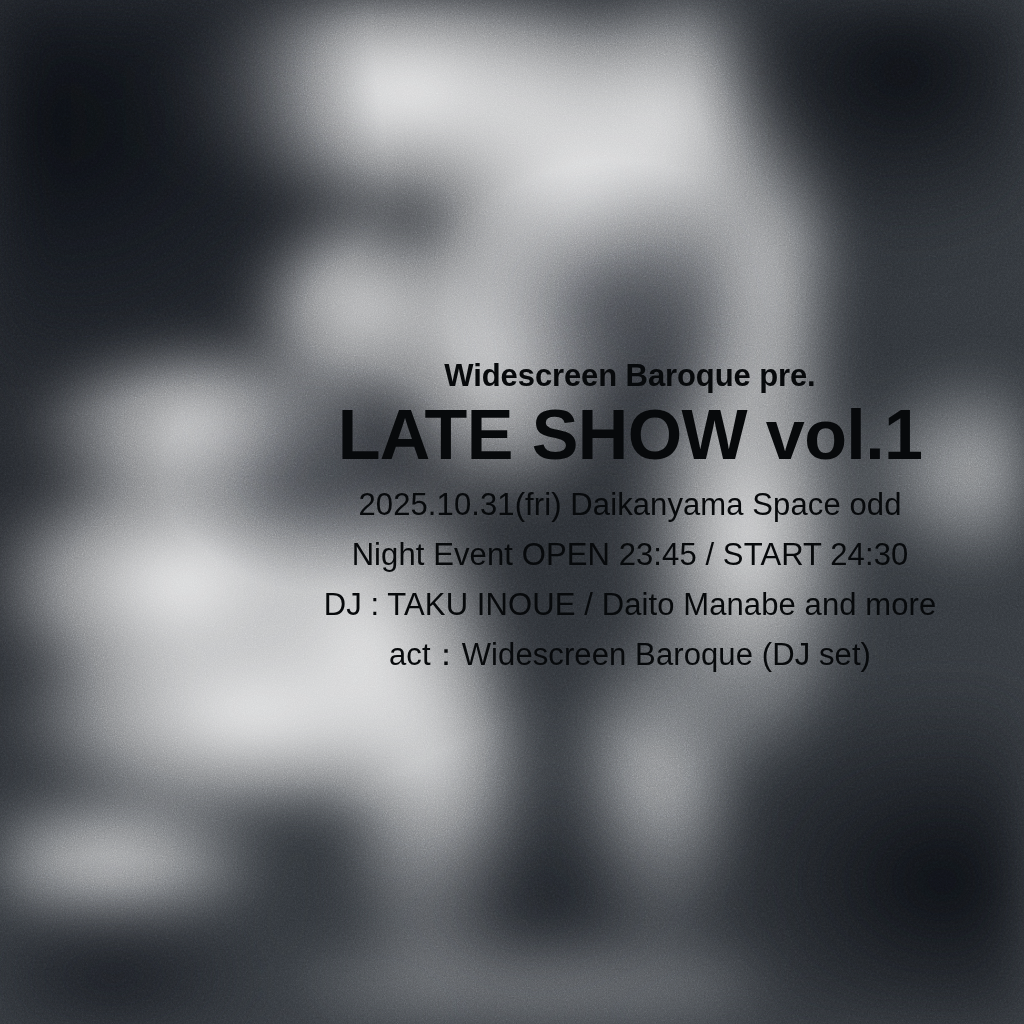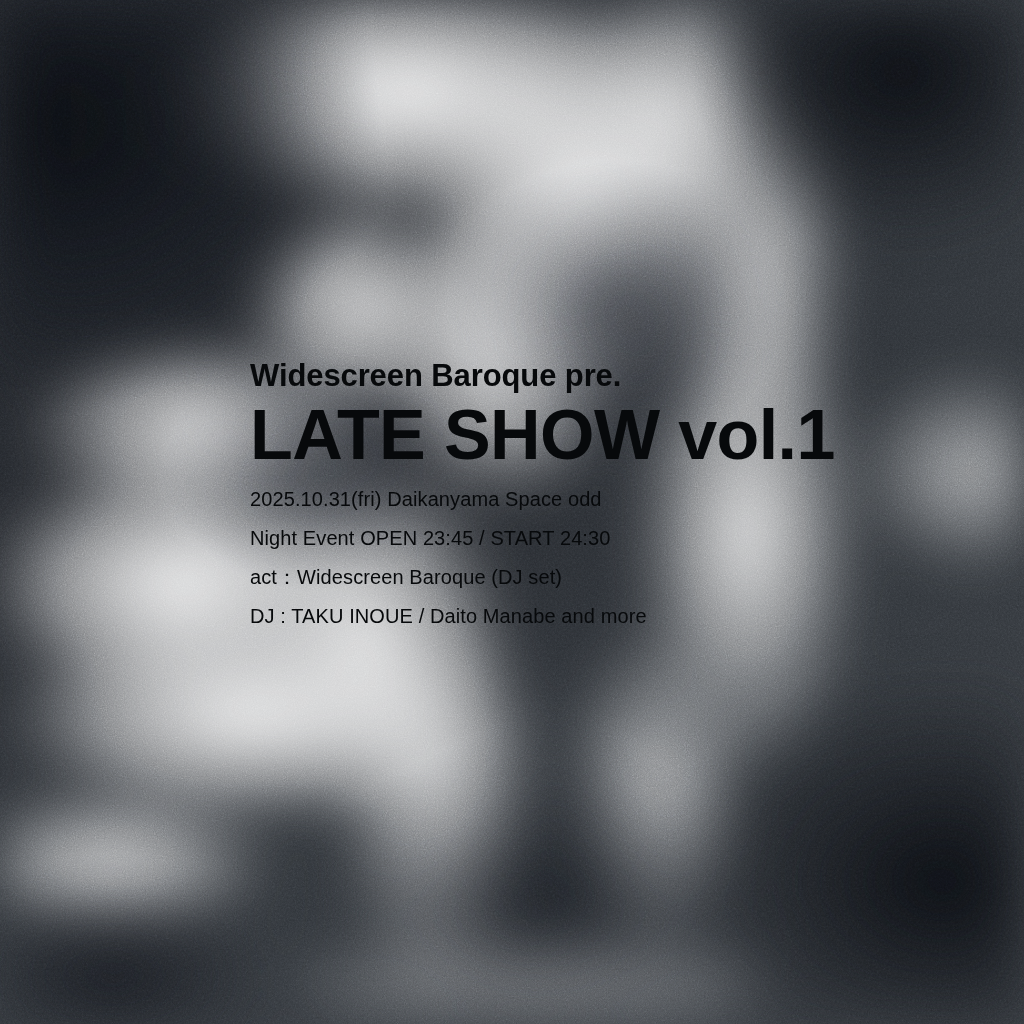--- a/index.html
+++ b/index.html
@@ -85,41 +85,41 @@
     pointer-events: none;
   }
   .grain2 svg { width: 100%; height: 100%; display: block; }
 
   
   .text-block {
     position: absolute;
     right: 14px;
     top: 360px;
     width: 760px;
-    text-align: left;
+    text-align: center;
     color: #07090b;
   }
   .line-presenter {
     font-size: 31px;
     font-weight: 700;
     letter-spacing: -0.1px;
     line-height: 1.0;
     margin-bottom: 9px;
     white-space: nowrap;
   }
   .line-title {
     font-size: 70px;
     font-weight: 700;
     letter-spacing: -0.6px;
     line-height: 1.0;
     margin-bottom: 19px;
     white-space: nowrap;
   }
   .line-detail {
-    font-size: 20px;
+    font-size: 31px;
     font-weight: 400;
     letter-spacing: 0.1px;
     line-height: 1.0;
     margin-bottom: 19px;
     white-space: nowrap;
   }
   .line-detail:last-child { margin-bottom: 0; }
 </style>
 </head>
 <body>
@@ -151,17 +151,17 @@
       </filter>
       <rect width="1024" height="1024" filter="url(#noiseB)"></rect>
     </svg>
   </div>
 
   <div class="text-block">
     <div class="line-presenter">Widescreen Baroque pre.</div>
     <div class="line-title">LATE SHOW vol.1</div>
     <div class="line-detail">2025.10.31(fri) Daikanyama Space odd</div>
     <div class="line-detail">Night Event OPEN 23:45 / START 24:30</div>
+    <div class="line-detail">DJ : TAKU INOUE / Daito Manabe and more</div>
     <div class="line-detail">act：Widescreen Baroque (DJ set)</div>
-    <div class="line-detail">DJ : TAKU INOUE / Daito Manabe and more</div>
   </div>
 
 </div>
 
 </body></html>

